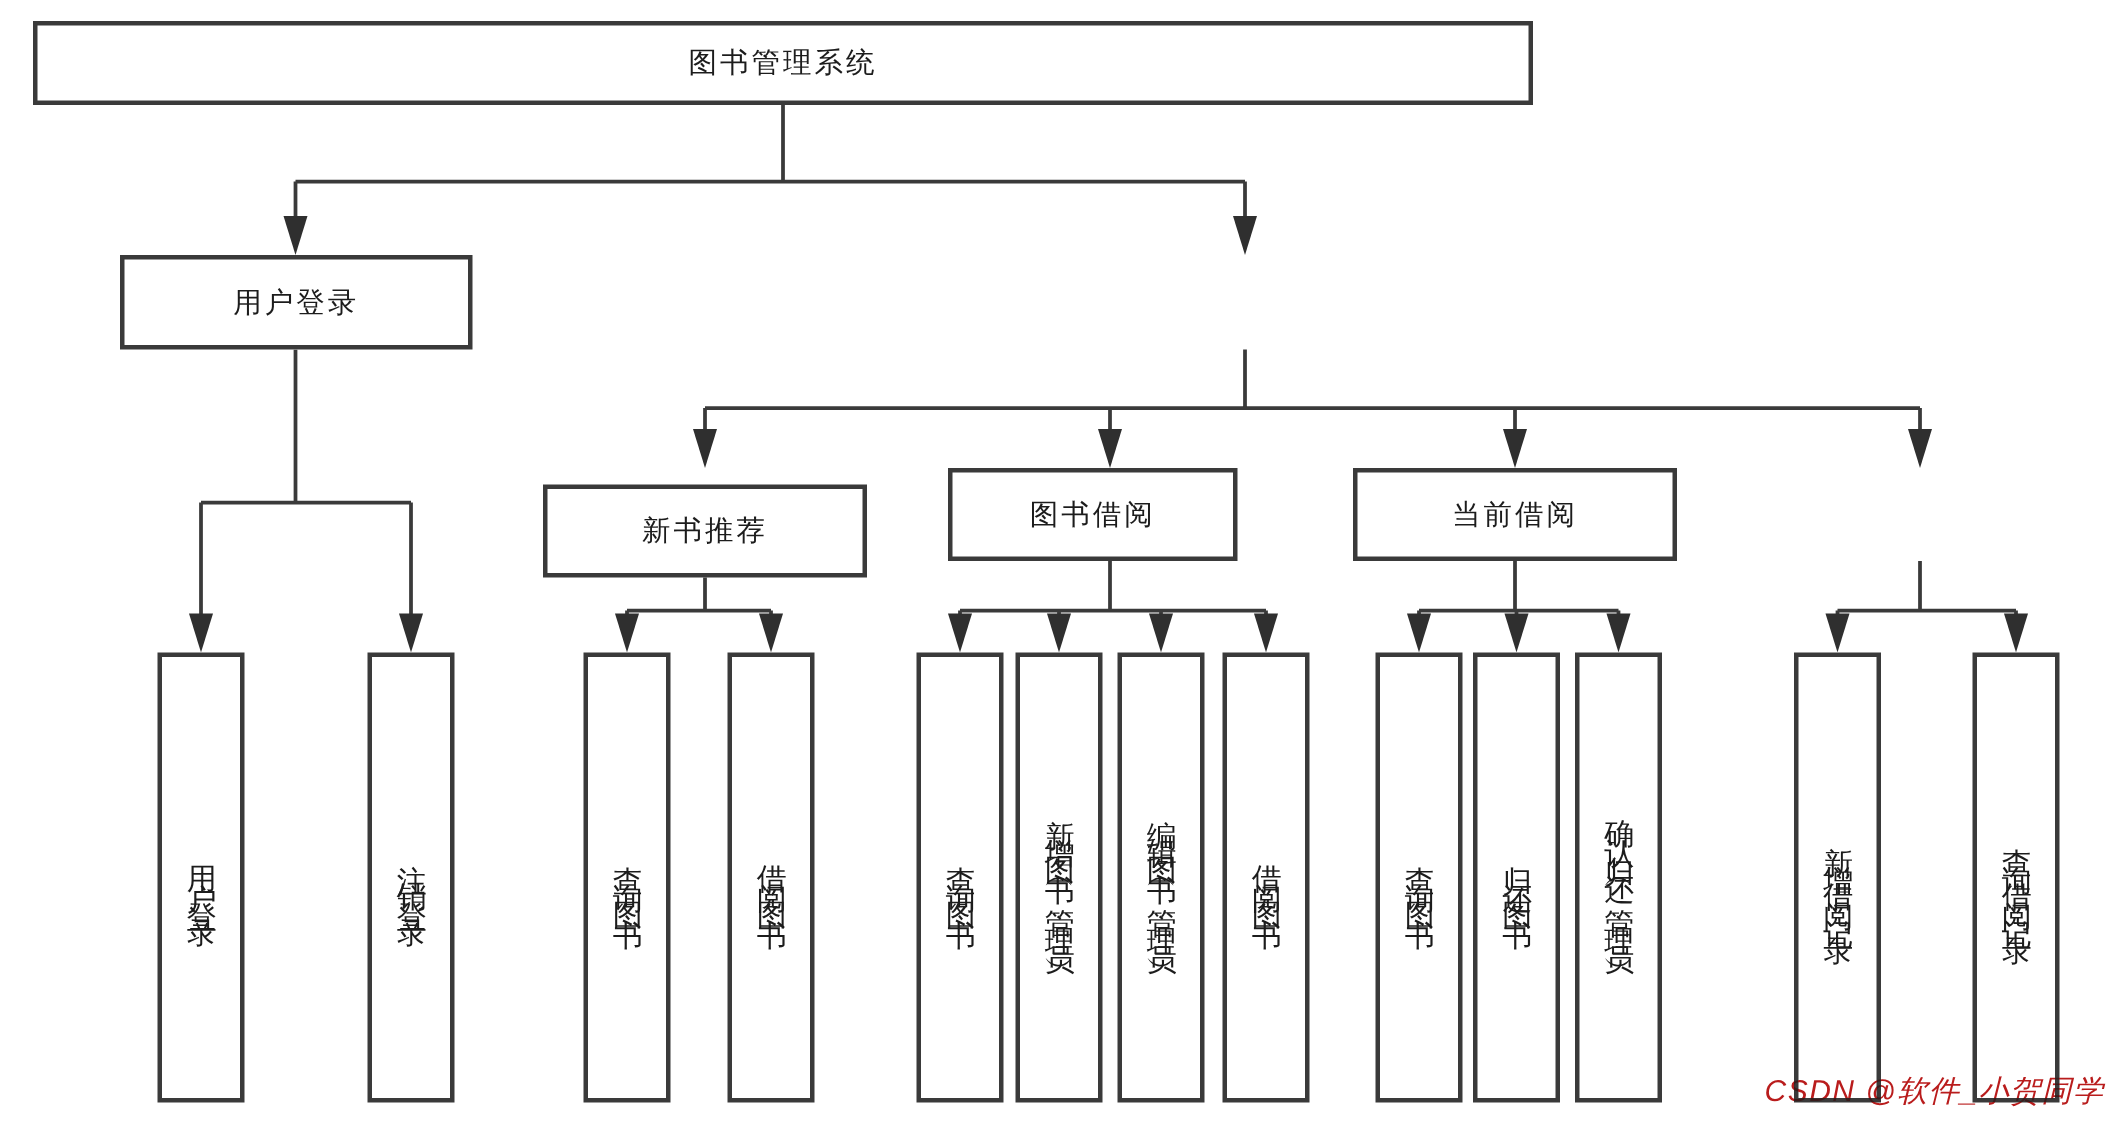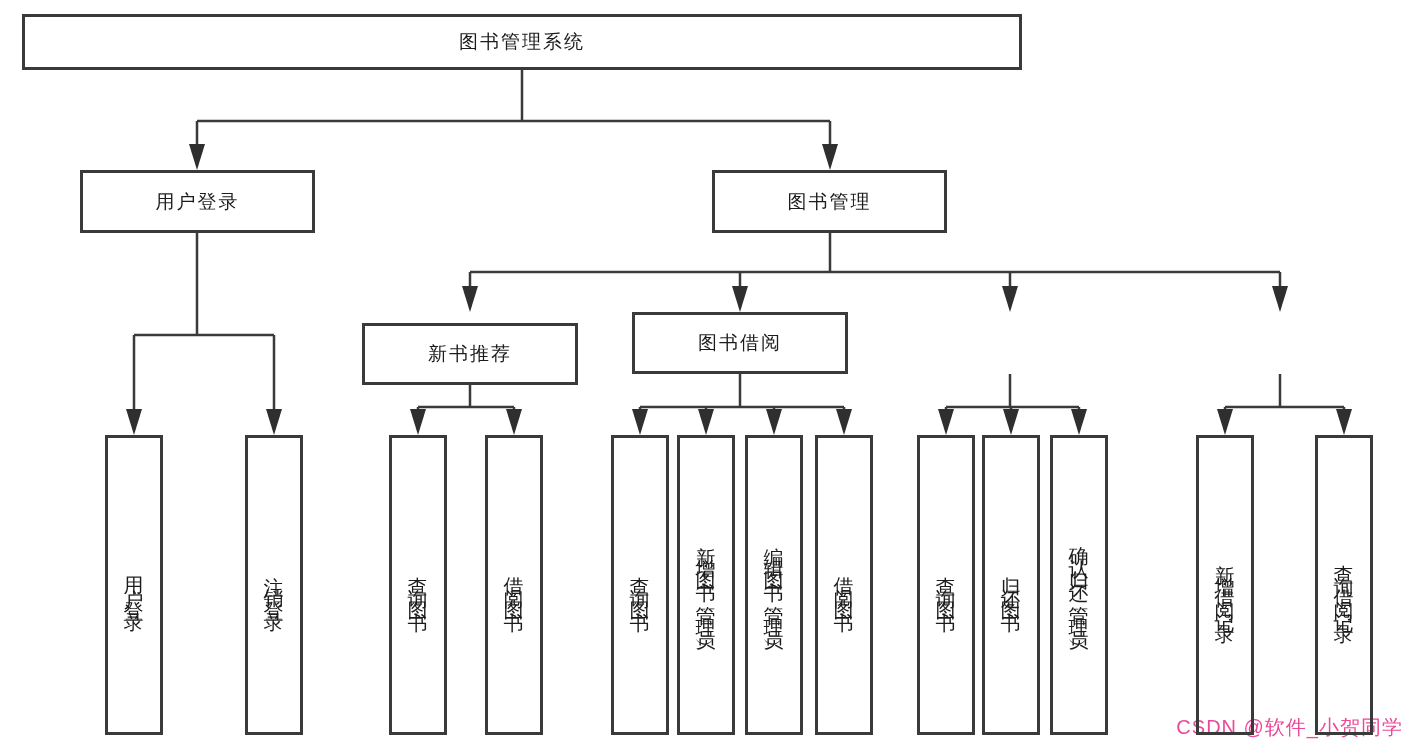--- a/index.html
+++ b/index.html
@@ -35,21 +35,21 @@
     font-size: 20px;
     letter-spacing: 12px;
     line-height: 1;
     white-space: nowrap;
   }
   
   #n-root  { left: 22px;  top: 14px;  width: 1000px; height: 56px; }
   #n-l2-0  { left: 80px;  top: 170px; width: 235px;  height: 63px; }
   #n-l2-1  { left: 712px; top: 170px; width: 235px;  height: 63px; }
   #n-l3-0  { left: 362px;  top: 312px; width: 216px; height: 62px; margin-top: 11px; }
-  #n-l3-1  { left: 632px;  top: 312px; width: 216px; height: 62px; }
+  #n-l3-1  { left: 632px;  top: 312px; width: 193px; height: 62px; }
   #n-l3-2  { left: 902px;  top: 312px; width: 216px; height: 62px; }
   #n-l3-3  { left: 1172px; top: 312px; width: 216px; height: 62px; }
   #leaf-0  { left: 105px; }
   #leaf-1  { left: 245px; }
   #leaf-2  { left: 389px; }
   #leaf-3  { left: 485px; }
   #leaf-4  { left: 611px; }
   #leaf-5  { left: 677px; }
   #leaf-6  { left: 745px; }
   #leaf-7  { left: 815px; }
@@ -57,24 +57,25 @@
   #leaf-9  { left: 982px; }
   #leaf-10 { left: 1050px; }
   #leaf-11 { left: 1196px; }
   #leaf-12 { left: 1315px; }
   .watermark {
     position: absolute;
     right: 2px;
     bottom: 6px;
     z-index: 3;
     font-size: 20px;
-    color: #ec4899;
+    color: #b91c1c;
     mix-blend-mode: darken;
     white-space: nowrap;
     letter-spacing: 1px;
+    font-style: italic;
   }
 </style>
 </head>
 <body>
 
 <div class="stage">
 
   <svg class="wires" width="1405" height="747" viewBox="0 0 1405 747">
     <defs>
       <polygon id="ah" points="-8,-26 8,-26 0,0" fill="#2f2f2f"></polygon>
@@ -113,29 +114,29 @@
     </g>
   </svg>
 
   <div class="box hbox" id="n-root">
     <span>图书管理系统</span>
   </div>
 
   <div class="box hbox" id="n-l2-0">
     <span>用户登录</span>
   </div>
-  <div class="box hbox" id="n-l2-1">
-    <span>图书管理</span>
-  </div>
 
   <div class="box hbox" id="n-l3-0">
     <span>新书推荐</span>
   </div>
   <div class="box hbox" id="n-l3-1">
     <span>图书借阅</span>
+  </div>
+  <div class="box hbox" id="n-l3-2">
+    <span>当前借阅</span>
   </div>
 
   <div class="box vbox" id="leaf-0">
     <span class="vtext">用户登录</span>
   </div>
   <div class="box vbox" id="leaf-1">
     <span class="vtext">注销登录</span>
   </div>
 
   <div class="box vbox" id="leaf-2">

